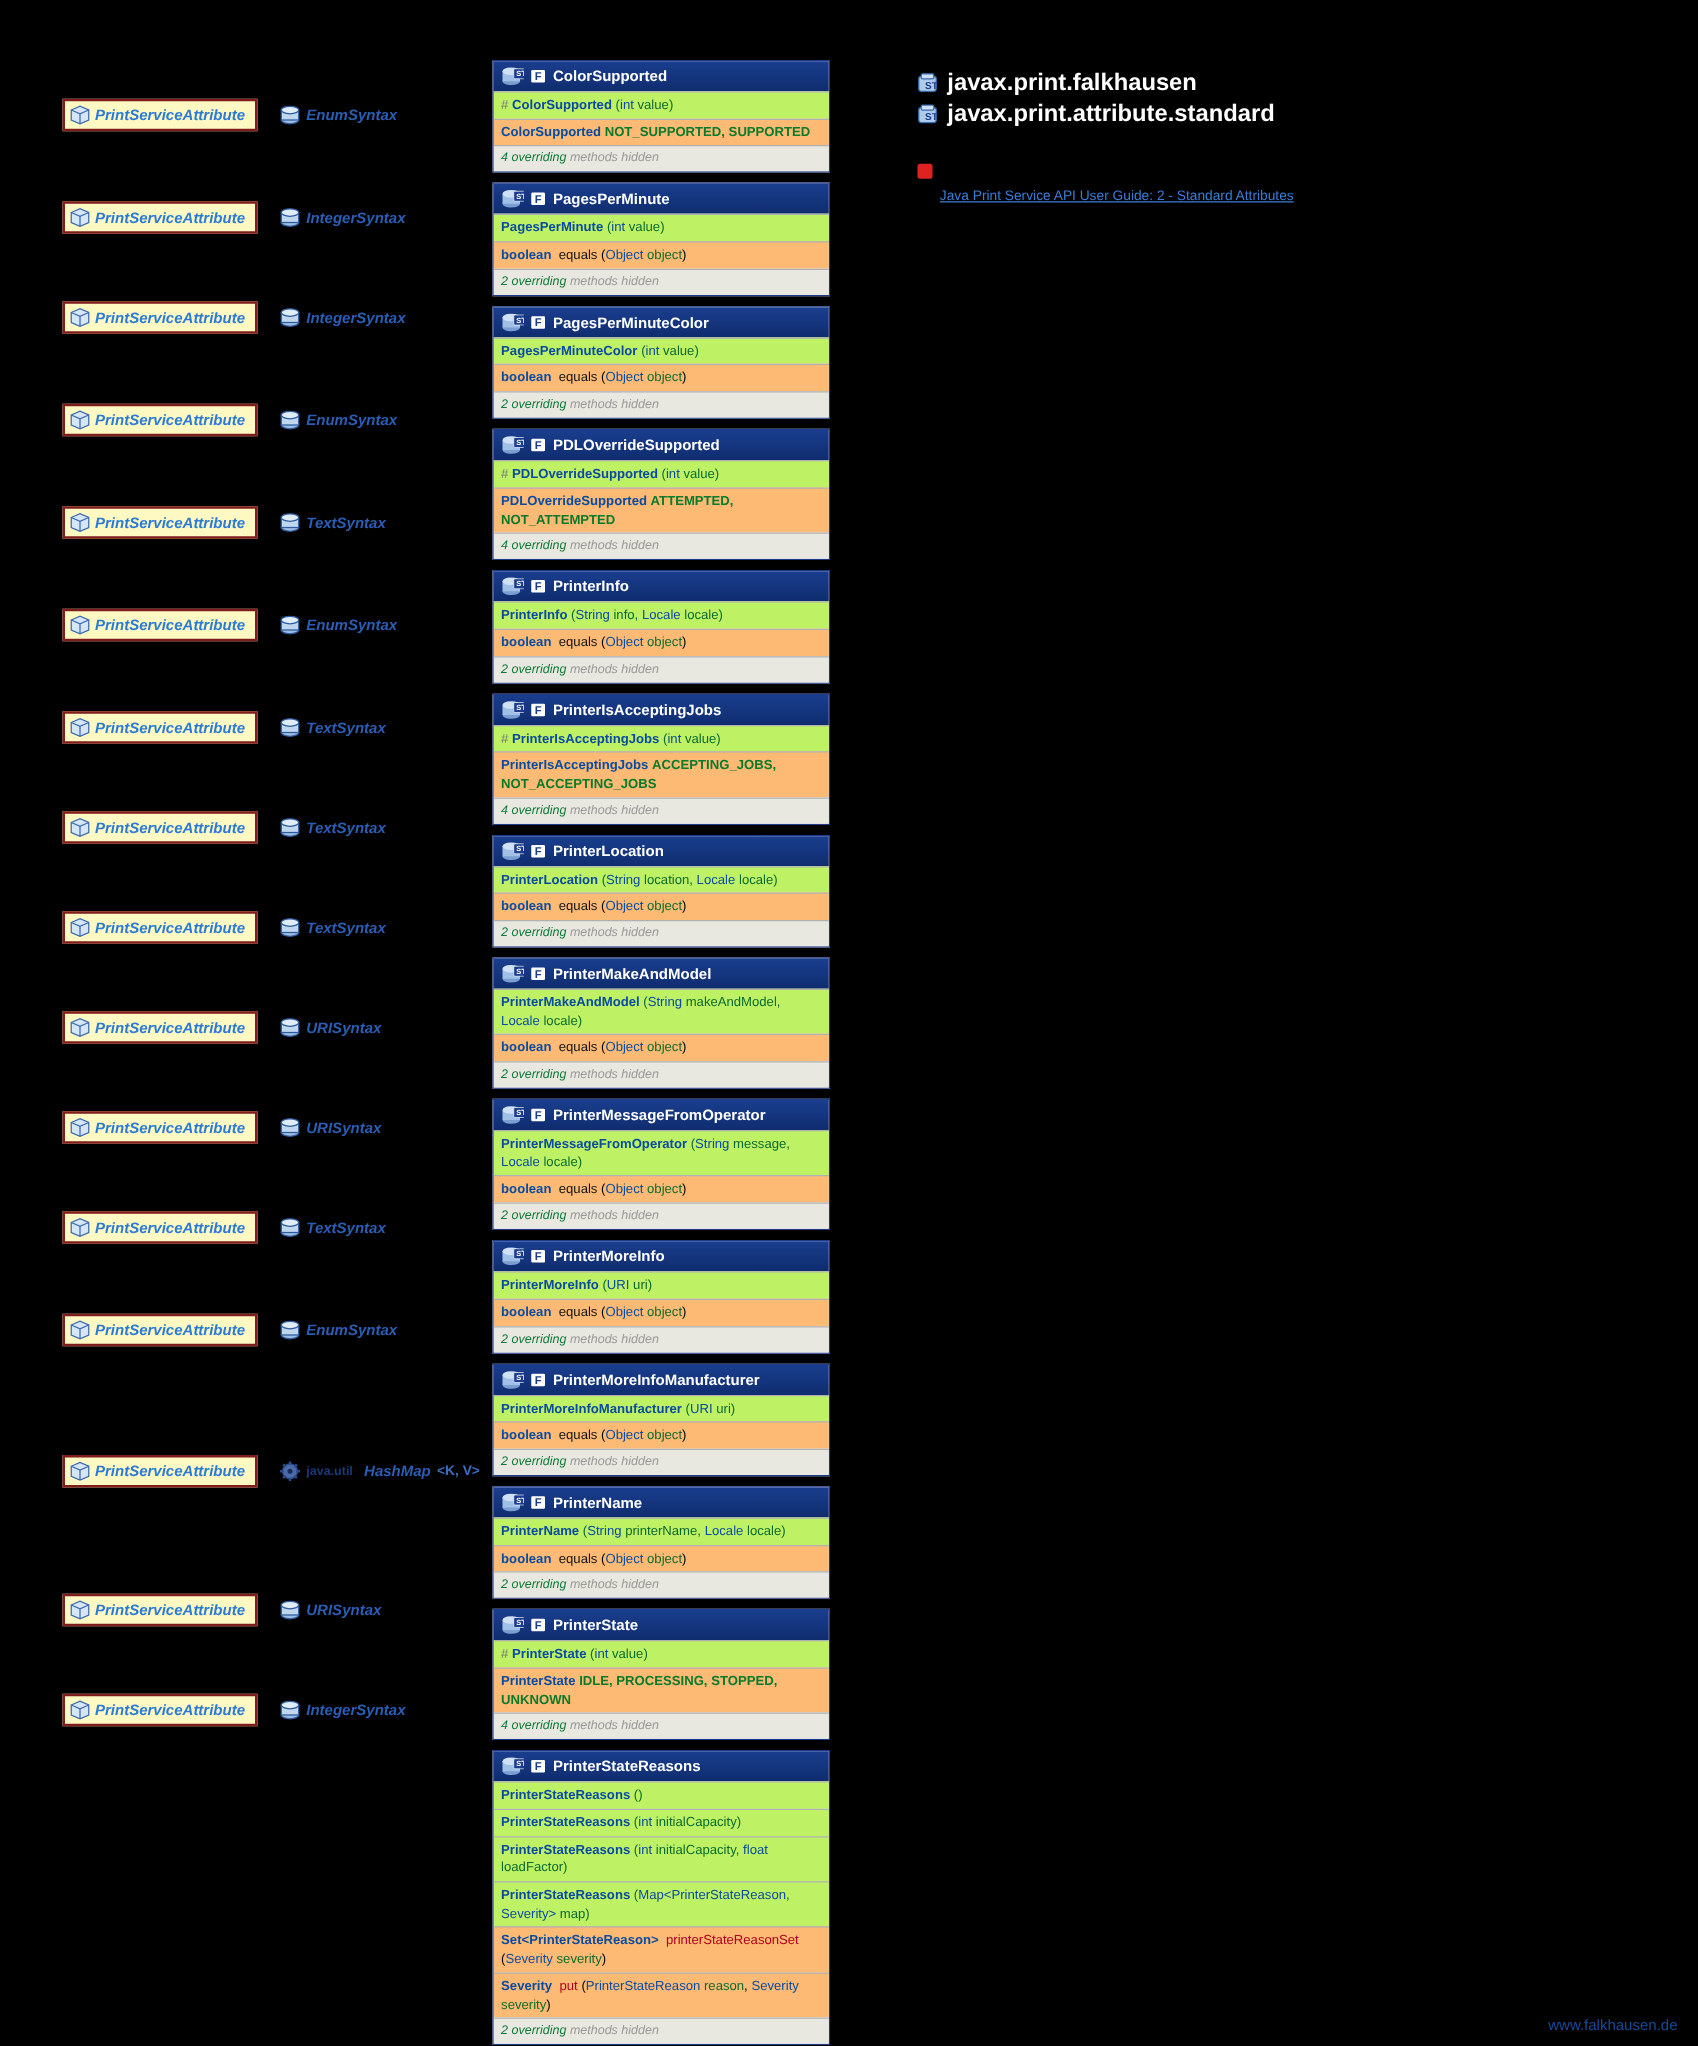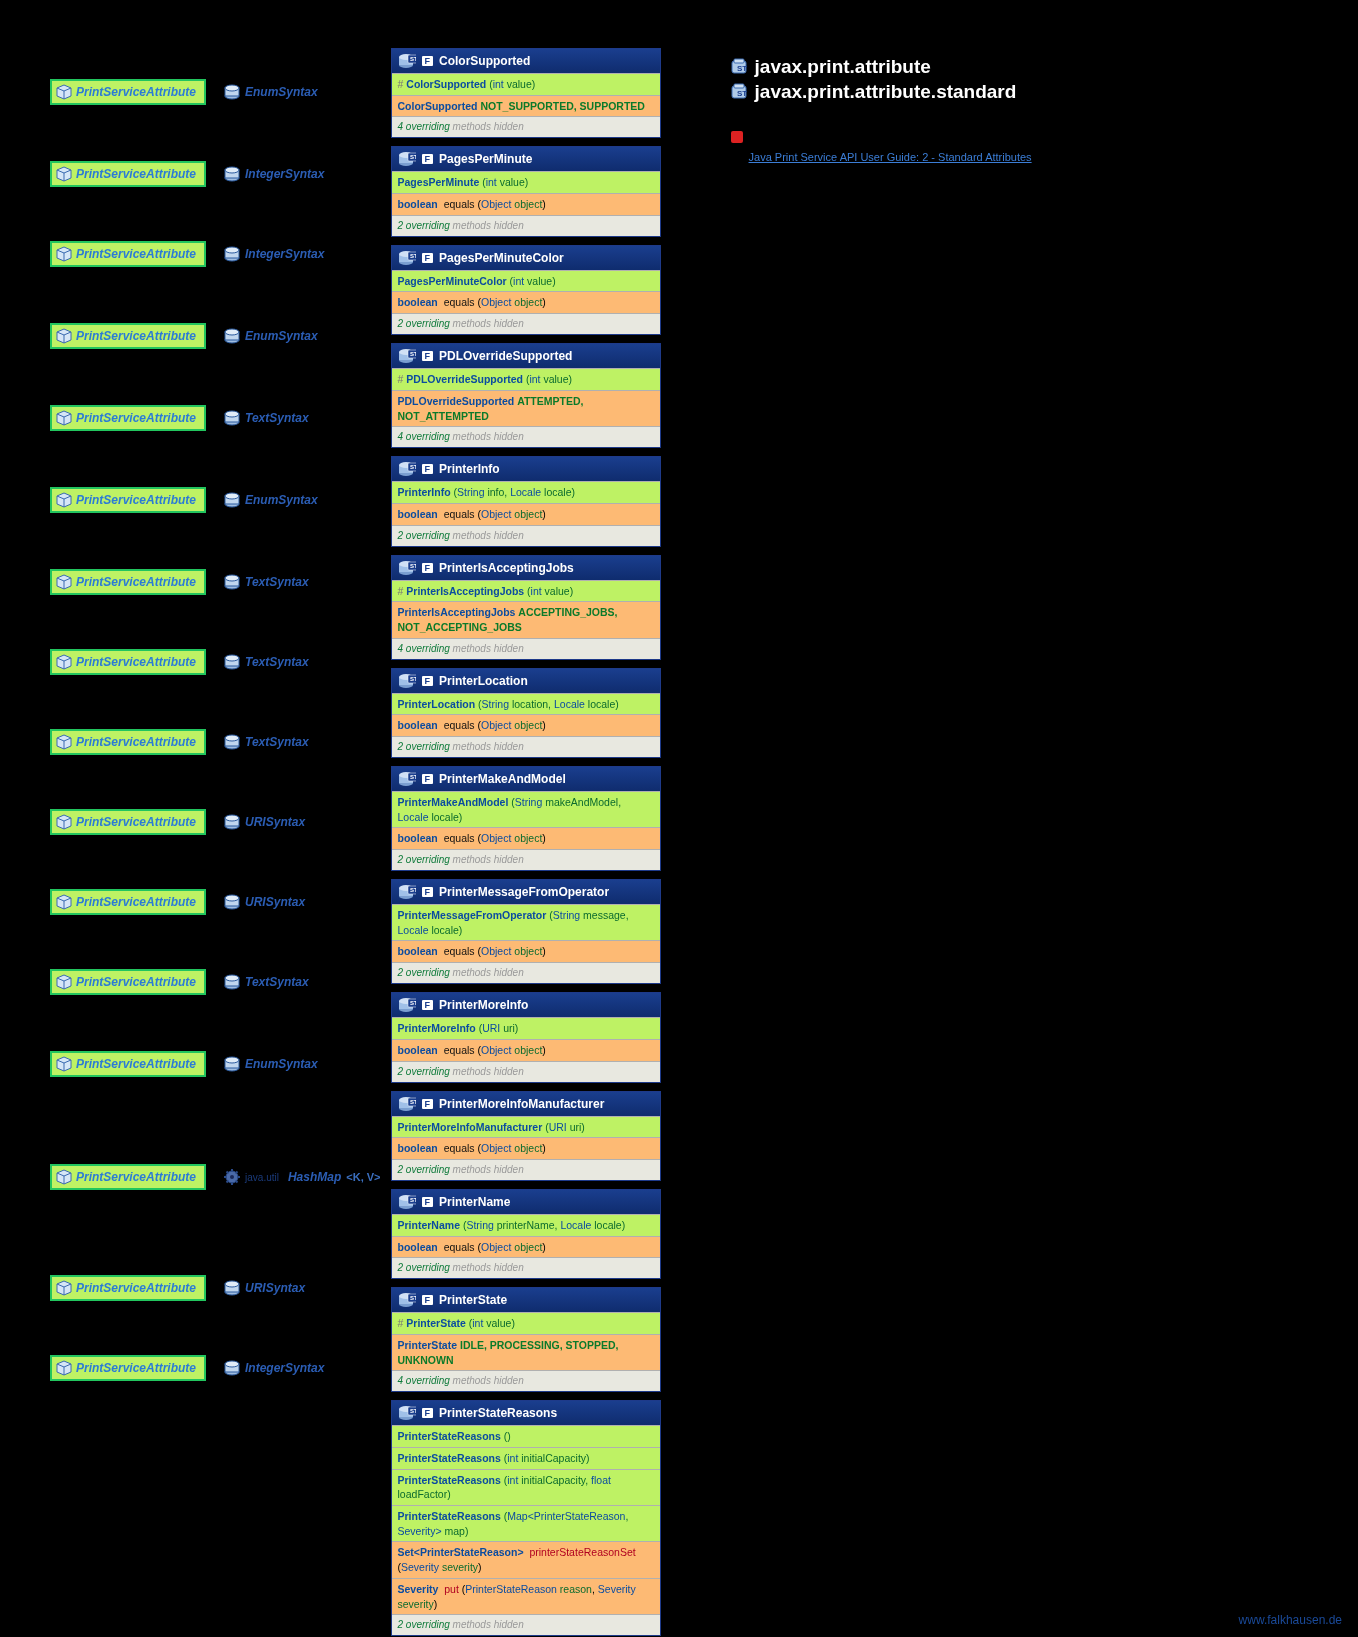--- a/index.html
+++ b/index.html
@@ -25,22 +25,22 @@
 }
 .left-row {
   display: flex;
   align-items: center;
   gap: 18px;
   height: 60px;
 }
 .psa-badge {
   display: inline-flex;
   align-items: center;
-  background: #bef264;
-  border: 2px solid #22c55e;
+  background: #fef9c3;
+  border: 2px solid #7f1d1d;
   padding: 3px 8px 3px 4px;
   box-shadow: 1px 1px 3px rgba(0,0,0,0.3);
 }
 .psa-badge .iface-icon { margin-right: 4px; }
 .psa-badge span.txt {
   color: #2b7bd6;
   font-weight: bold;
   font-style: italic;
   font-size: 12px;
 }
@@ -52,21 +52,21 @@
 .syntax-label .cls-icon { }
 .syntax-label span.txt {
   color: #2b5db4;
   font-weight: bold;
   font-style: italic;
   font-size: 12px;
 }
 .syntax-label .ext-prefix {
   color: #1a3a7a;
   font-size: 10px;
-  font-weight: normal;
+  font-weight: bold;
   margin-right: 4px;
 }
 .syntax-label .generic {
   color: #3b6fbf;
   font-size: 11px;
   font-weight: bold;
 }
 .center-col {
   display: flex;
   flex-direction: column;
@@ -807,21 +807,21 @@
     </div>
   <div class="right-col">
     <div class="pkg-label">
       <span class="pkg-icon">
         <svg width="18" height="18">
             <rect x="1" y="3" width="14" height="12" rx="2" fill="#b0cbe8" stroke="#3a6ab0"></rect>
             <rect x="3" y="1" width="10" height="4" rx="1" fill="#cfe0f2" stroke="#3a6ab0"></rect>
             <text x="6" y="13" font-size="8" fill="#1a3e8e" font-weight="bold">ST</text>
           </svg>
       </span>
-      <span class="txt">javax.print.attribute</span>
+      <span class="txt">javax.print.falkhausen</span>
     </div>
     <div class="pkg-label">
       <span class="pkg-icon">
         <svg width="18" height="18">
             <rect x="1" y="3" width="14" height="12" rx="2" fill="#b0cbe8" stroke="#3a6ab0"></rect>
             <rect x="3" y="1" width="10" height="4" rx="1" fill="#cfe0f2" stroke="#3a6ab0"></rect>
             <text x="6" y="13" font-size="8" fill="#1a3e8e" font-weight="bold">ST</text>
           </svg>
       </span>
       <span class="txt">javax.print.attribute.standard</span>

